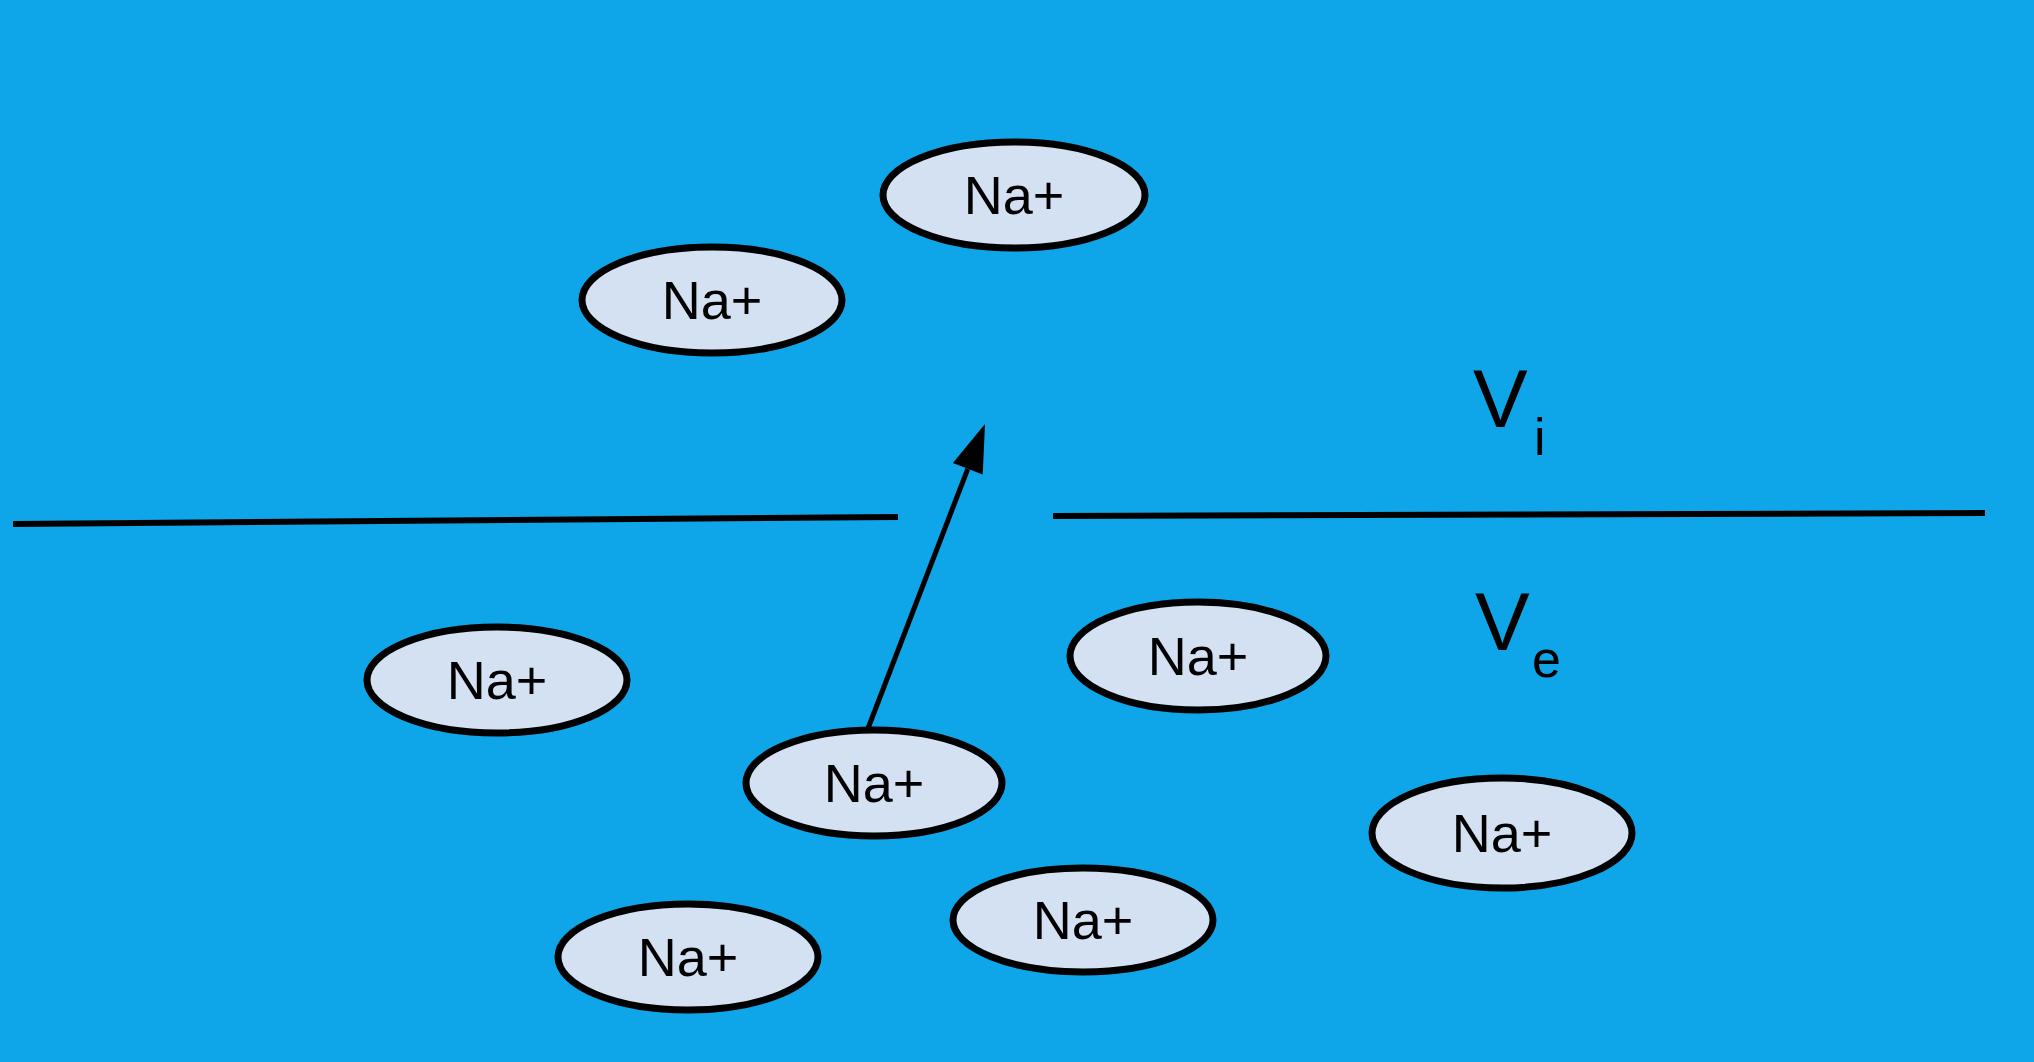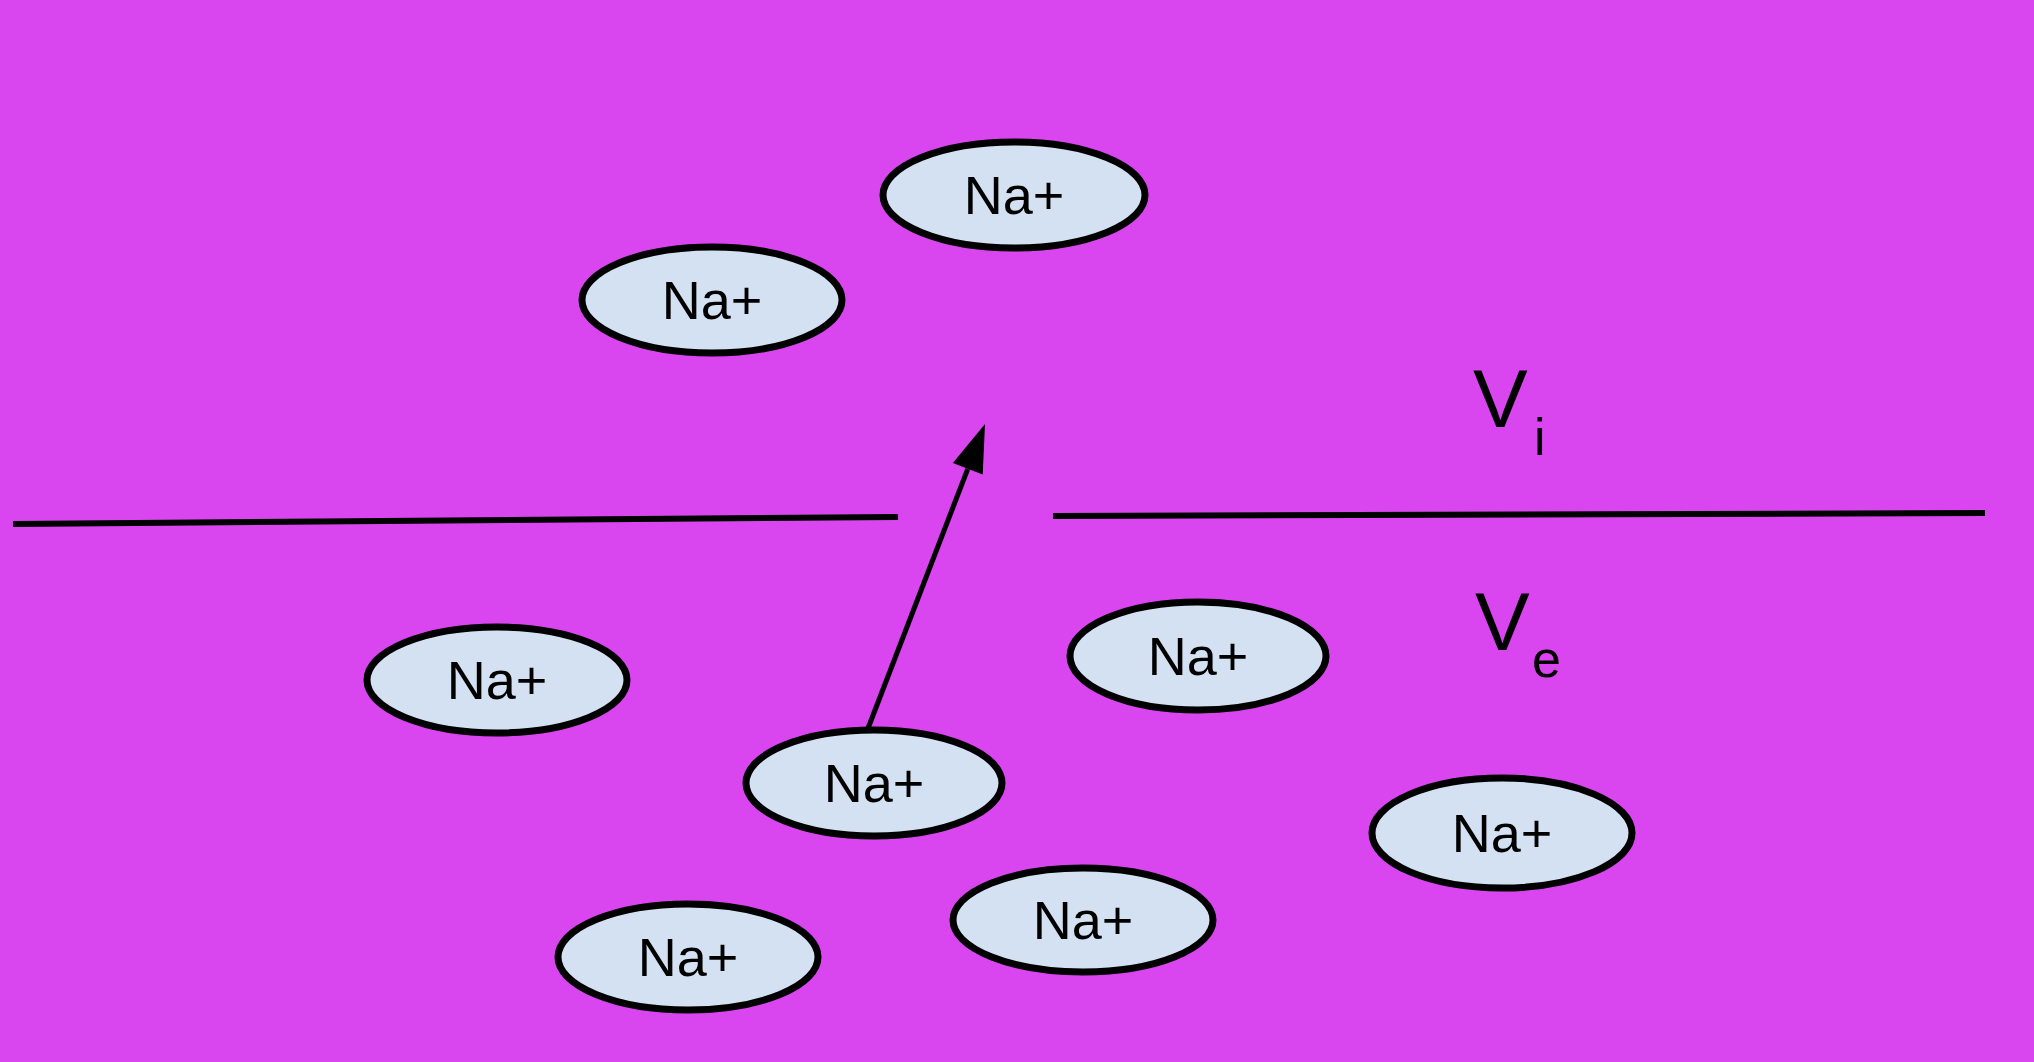--- a/index.html
+++ b/index.html
@@ -8,21 +8,21 @@
     background: #ffffff;
     width: 2034px;
     height: 1062px;
     overflow: hidden;
     font-family: "Liberation Sans", sans-serif;
   }
   .canvas-wrap {
     position: relative;
     width: 2034px;
     height: 1062px;
-    background: #d946ef;
+    background: #0ea5e9;
   }
   svg { display: block; }
   .ion-text {
     font-family: "Liberation Sans", sans-serif;
     fill: #000000;
     text-anchor: middle;
   }
   .region-label {
     font-family: "Liberation Sans", sans-serif;
     fill: #000000;

